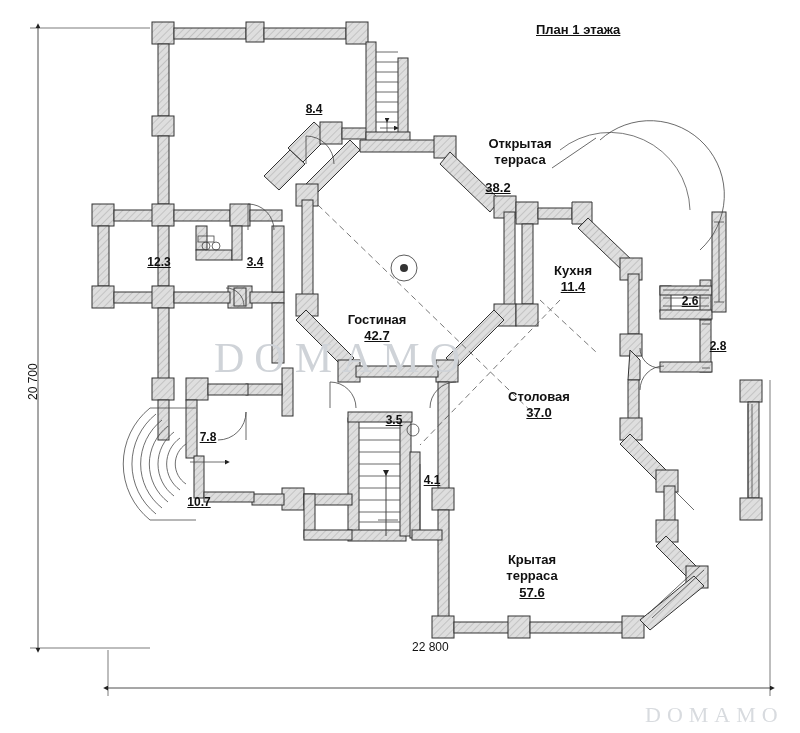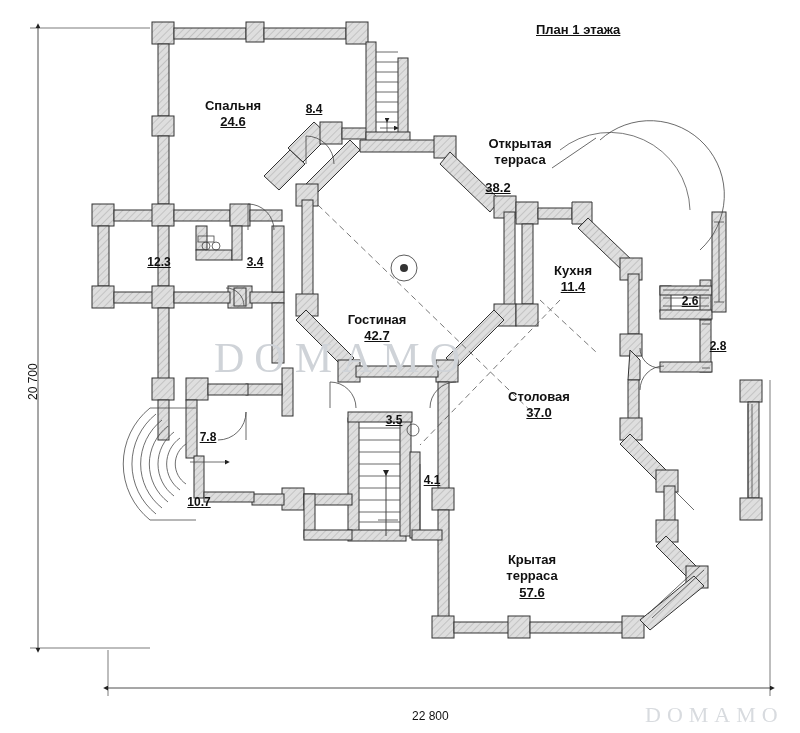--- a/index.html
+++ b/index.html
@@ -261,26 +261,22 @@
         <circle cx="206" cy="246" r="4"></circle>
         <circle cx="216" cy="246" r="4"></circle>
         <rect x="198" y="236" width="16" height="6"></rect>
       </g>
     </g>
   </svg>
 
   <div class="lbl title" style="left:536px;top:22px;">План 1 этажа</div>
 
   <div class="lbl vert" style="left:26px;top:400px;">20 700</div>
-  <div class="lbl dim" style="left:412px;top:709px;">22 800</div>
-
-  <div class="lbl" style="left:196px;top:98px;width:74px;">
-    <div class="room-name">Спальня</div>
-    <div class="room-area">24.6</div>
-  </div>
+  <div class="lbl dim" style="left:412px;top:640px;">22 800</div>
+
 
   <div class="lbl" style="left:468px;top:136px;width:104px;">
     <div class="room-name" style="white-space:normal;">Открытая терраса</div>
   </div>
   <div class="lbl room-area" style="left:478px;top:180px;width:40px;">38.2</div>
 
   <div class="lbl" style="left:538px;top:263px;width:70px;">
     <div class="room-name">Кухня</div>
     <div class="room-area">11.4</div>
   </div>

